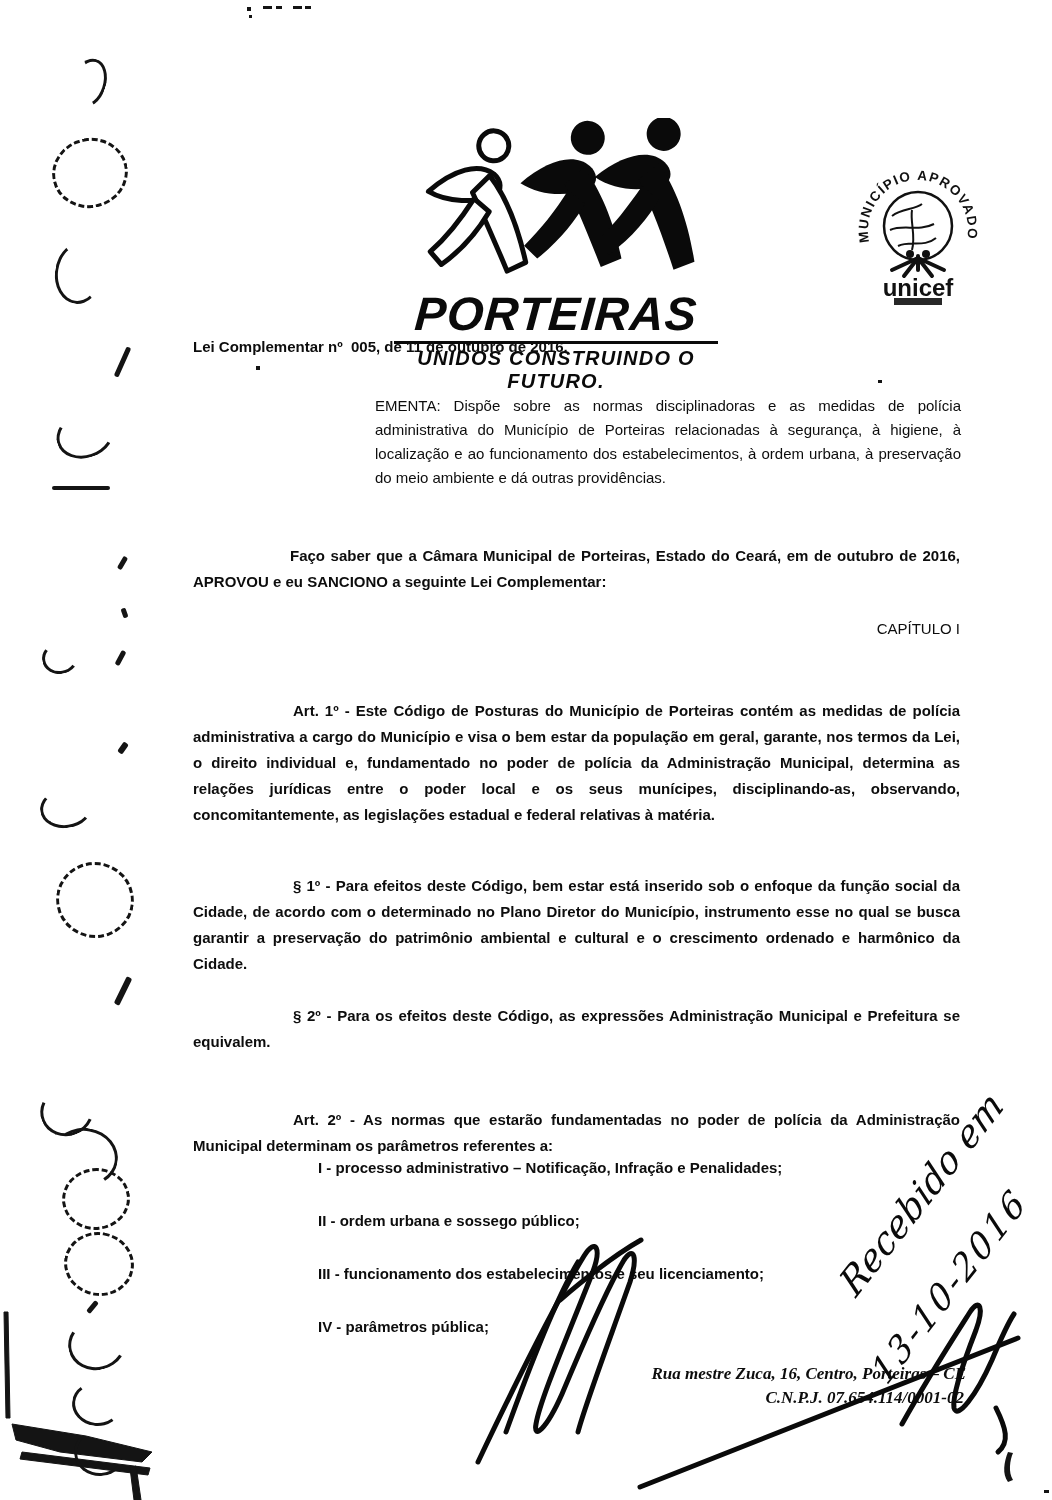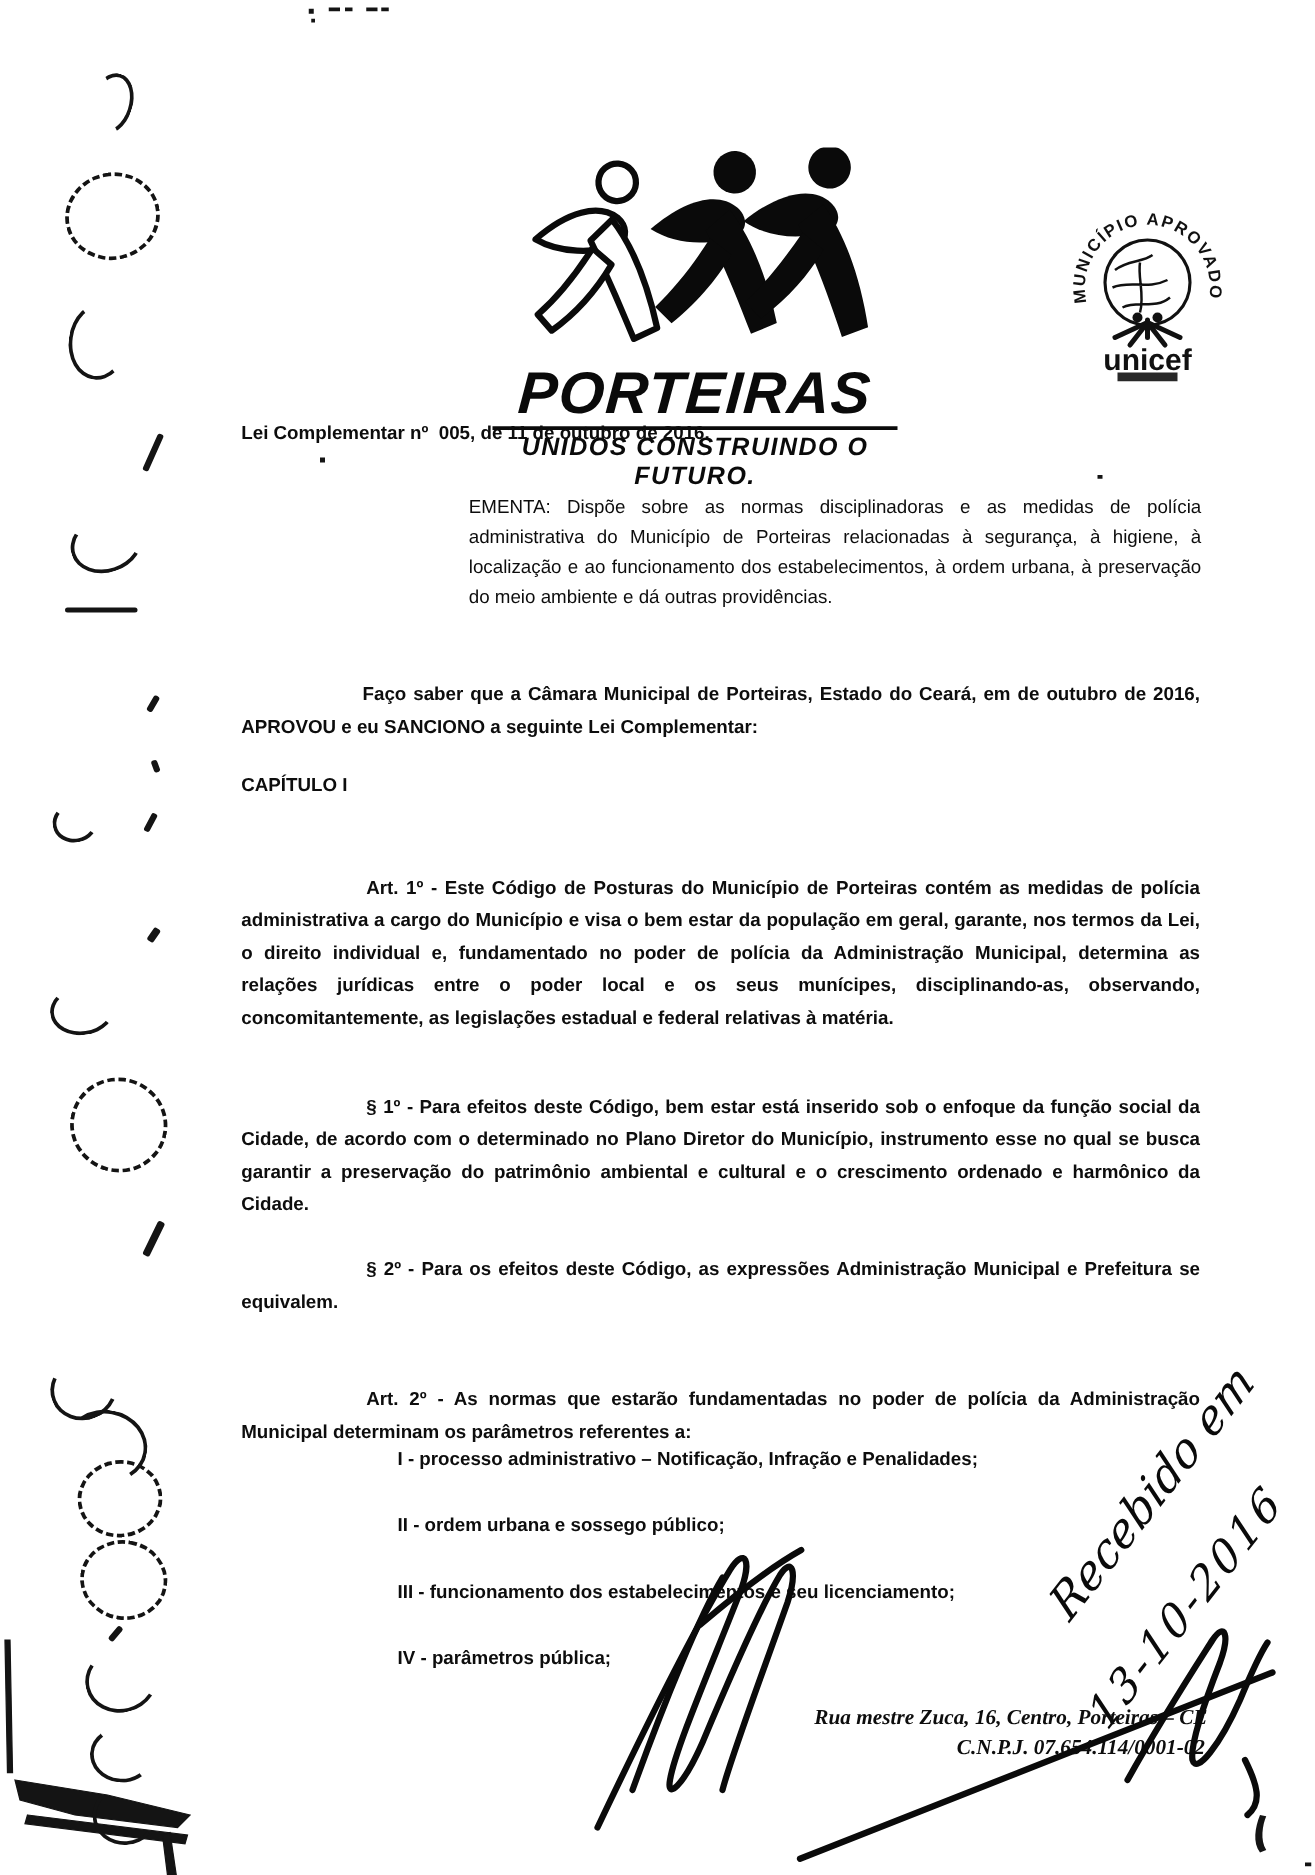--- a/index.html
+++ b/index.html
@@ -21,21 +21,21 @@
     line-height:1;margin-top:2px;color:#0a0a0a;
   }
   .logo-rule{height:3px;background:#0a0a0a;margin:4px 8px 3px 8px;}
   .logo-tagline{font-size:20px;font-weight:bold;font-style:italic;letter-spacing:1.2px;color:#0a0a0a;}
   .seal{position:absolute;left:852px;top:158px;width:132px;height:150px;}
   
   .tblock{position:absolute;left:193px;width:767px;font-size:15px;line-height:26px;font-weight:600;}
   .law-title{top:334px;font-weight:bold;white-space:pre-wrap;}
   .ementa{top:394px;left:375px;width:586px;line-height:24px;font-weight:normal;text-align:justify;}
   .preamble{top:543px;text-align:justify;text-indent:97px;}
-  .chapter{top:616px;text-align:left;font-weight:bold;line-height:26px;}
+  .chapter{top:616px;text-align:right;font-weight:normal;line-height:26px;}
   .art1{top:698px;text-align:justify;text-indent:100px;}
   .par1{top:873px;text-align:justify;text-indent:100px;}
   .par2{top:1003px;text-align:justify;text-indent:100px;}
   .art2{top:1107px;text-align:justify;text-indent:100px;}
   .law-list{top:1155px;left:318px;width:642px;}
   .law-list .item{margin-bottom:27px;font-weight:700;}
   
   .footer{
     position:absolute;left:598px;top:1362px;width:368px;
     font-family:"Liberation Serif","DejaVu Serif",serif;

